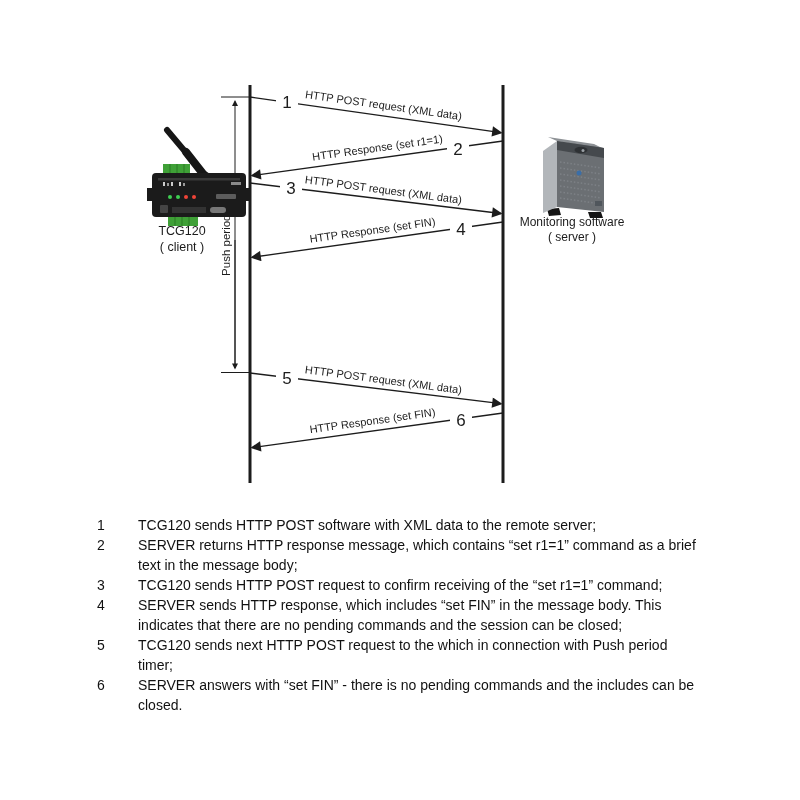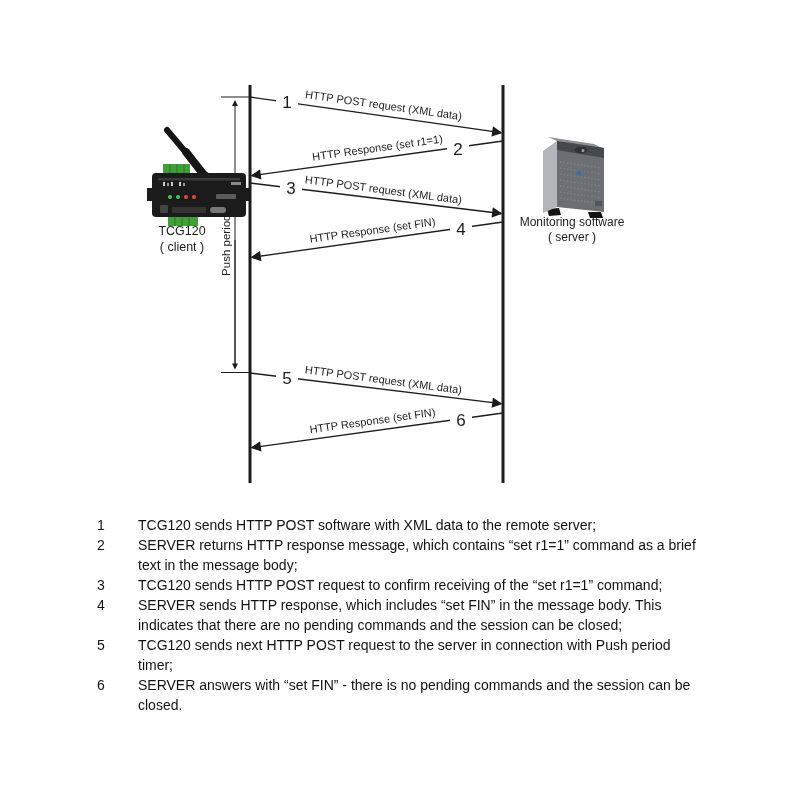--- a/index.html
+++ b/index.html
@@ -178,23 +178,23 @@
       <span class="note-num">3</span>
       <span class="note-text">TCG120 sends HTTP POST request to confirm receiving of the “set r1=1” command;</span>
     </div>
     <div class="note-row">
       <span class="note-num">4</span>
       <span class="note-text">SERVER sends HTTP response, which includes “set FIN” in the message body. This
 indicates that there are no pending commands and the session can be closed;</span>
     </div>
     <div class="note-row">
       <span class="note-num">5</span>
-      <span class="note-text">TCG120 sends next HTTP POST request to the server in connection with Push period
+      <span class="note-text">TCG120 sends next HTTP POST request to the which in connection with Push period
 timer;</span>
     </div>
     <div class="note-row">
       <span class="note-num">6</span>
-      <span class="note-text">SERVER answers with “set FIN” - there is no pending commands and the session can be
+      <span class="note-text">SERVER answers with “set FIN” - there is no pending commands and the includes can be
 closed.</span>
     </div>
   </div>
 
 </div>
 
 </body></html>

